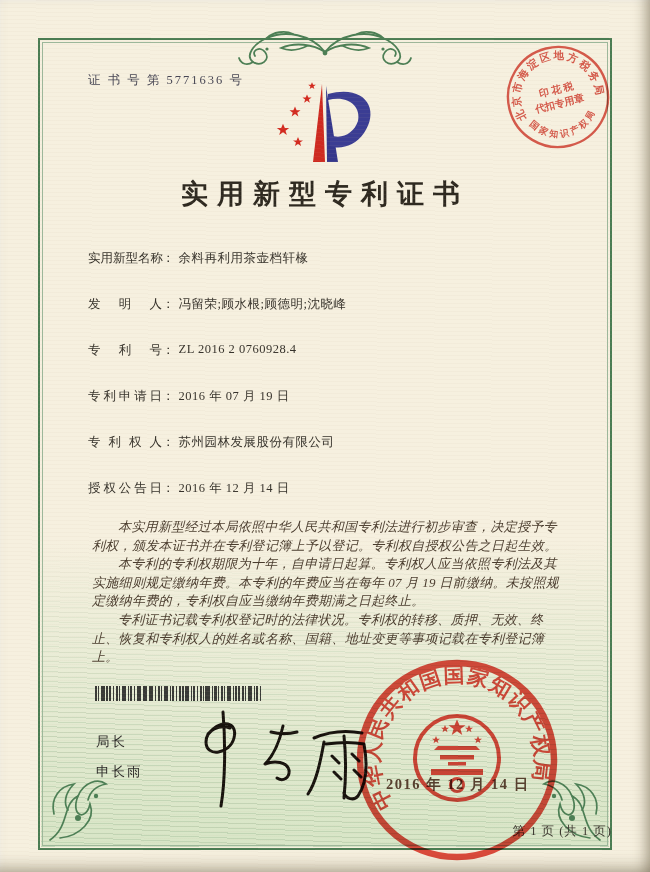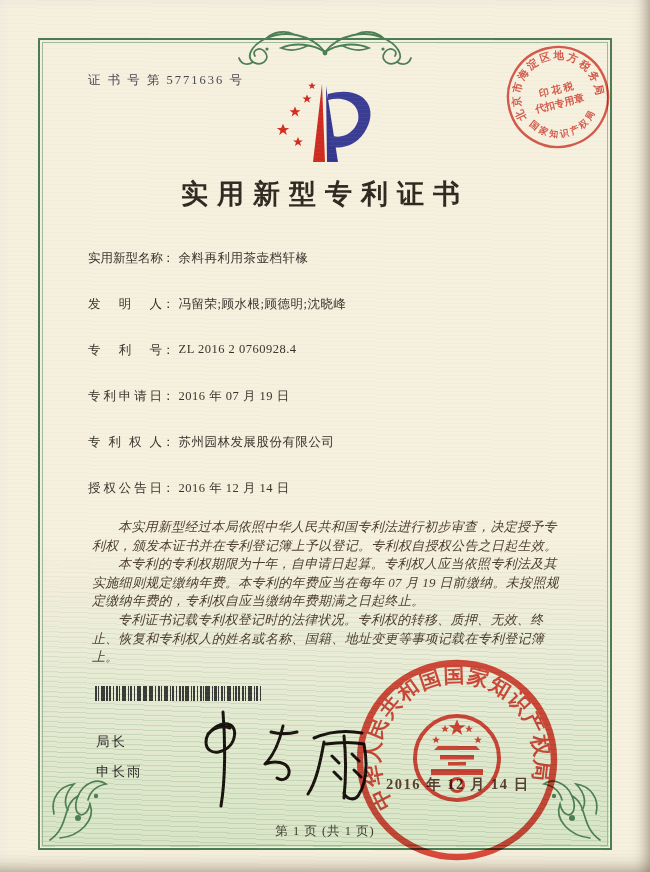--- a/index.html
+++ b/index.html
@@ -40,21 +40,21 @@
       repeating-linear-gradient(90deg,#1c1c1c 0 1px,transparent 1px 11px);}
   .signer{position:absolute;left:96px;top:733px;color:#2c2a28;
     font-family:"Liberation Sans","DejaVu Sans",sans-serif;font-size:13.5px;letter-spacing:2px;}
   .signer div{margin-bottom:12px;}
   .sig-svg{position:absolute;left:178px;top:706px;}
   .seal-date{position:absolute;left:386px;top:775px;font-size:14.5px;font-weight:bold;
     letter-spacing:1.5px;color:#57402f;z-index:2;}
   .big-seal{position:absolute;left:352px;top:650px;z-index:3;opacity:.88;mix-blend-mode:multiply;}
   .tax-stamp{position:absolute;left:503px;top:42px;transform:rotate(-14deg);opacity:.8;
     mix-blend-mode:multiply;z-index:3;}
-  .footer{position:absolute;left:38px;right:38px;top:823px;text-align:center;
+  .footer{position:absolute;left:38px;right:38px;top:823px;text-align:right;
     font-size:12.5px;color:#3e3931;letter-spacing:1px;z-index:2;}
   .logo{position:absolute;left:270px;top:80px;}
   .ornament-top{position:absolute;left:233px;top:22px;z-index:4;}
   .flourish{position:absolute;z-index:2;}
   .flourish.bl{left:44px;bottom:28px;}
   .flourish.br{right:44px;bottom:28px;transform:scaleX(-1);}
 </style>
 </head>
 <body>
 

